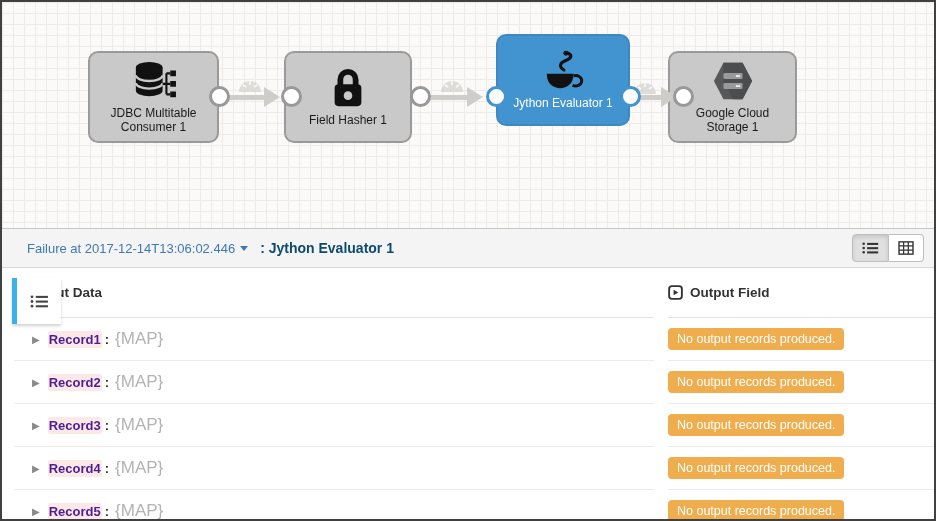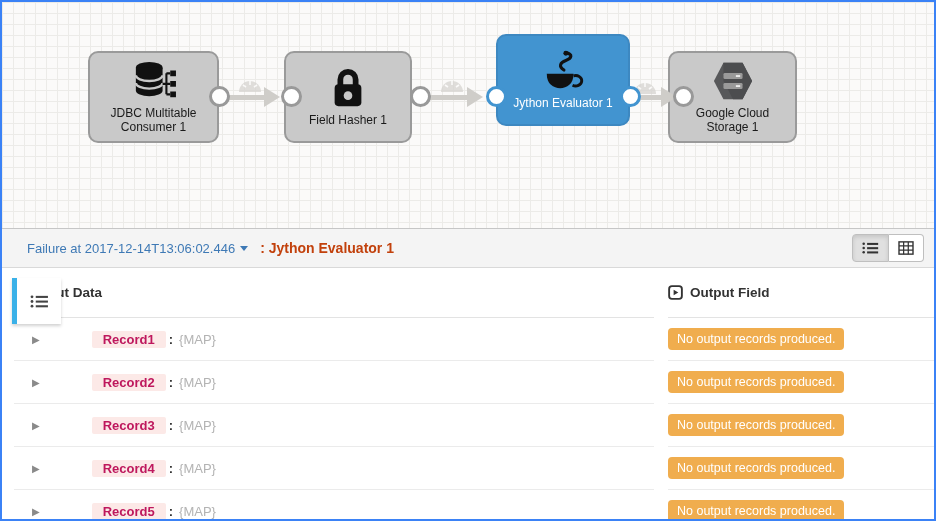--- a/index.html
+++ b/index.html
@@ -1,21 +1,21 @@
 <!DOCTYPE html>
 <html><head>
 <meta charset="utf-8">
 <style>
   * { margin:0; padding:0; box-sizing:border-box; }
   html,body { background:#fff; }
   body { font-family:"Liberation Sans", sans-serif; }
 
   .frame {
     position:relative; width:936px; height:521px;
-    border:2px solid #3b82f6; background:#fff; overflow:hidden;
+    border:2px solid #404040; background:#fff; overflow:hidden;
   }
 
   
   .canvas {
     position:relative; width:100%; height:226px;
     background-color:#fbfaf9;
     background-image:
       linear-gradient(#ecebe8 1px, transparent 1px),
       linear-gradient(90deg, #ecebe8 1px, transparent 1px);
     background-size:11px 11px;
@@ -54,21 +54,21 @@
     position:relative; width:100%; height:40px; background:#f4f4f4;
     border-top:1px solid #c6c6c6; border-bottom:1px solid #d9d9d9;
     display:flex; align-items:center; padding:0 10px 0 25px;
   }
   .failure-link { color:#3e79b5; font-size:13px; cursor:pointer; display:flex; align-items:center; }
   .caret {
     display:inline-block; margin-left:5px; width:0; height:0;
     border-left:4px solid transparent; border-right:4px solid transparent;
     border-top:5px solid #3e79b5;
   }
-  .stage-name { margin-left:12px; font-size:14px; font-weight:bold; color:#c2410c; }
+  .stage-name { margin-left:12px; font-size:14px; font-weight:bold; color:#0c4a6e; }
 
   .btn-group { display:flex; }
   .btn {
     height:28px; padding:0 13px; font-size:13px; color:#333;
     background:#fff; border:1px solid #bfbfbf; cursor:pointer;
     display:flex; align-items:center; justify-content:center;
     font-family:"Liberation Sans", sans-serif;
   }
   .btn + .btn { border-left:none; }
   .btn:first-child { border-radius:4px 0 0 4px; }
@@ -94,25 +94,25 @@
   .col-in { flex:1; margin:0 14px 0 12px; }
   .col-out { width:266px; flex:none; margin-right:0; }
 
   .col-head {
     height:50px; display:flex; align-items:center; gap:7px;
     border-bottom:1px solid #e3e3e3; font-size:13.5px; font-weight:bold; color:#333;
   }
   .row { height:43px; display:flex; align-items:center; border-bottom:1px solid #ebebeb; }
   .tri { color:#8a8a8a; font-size:10px; margin:0 8px 0 18px; cursor:pointer; }
   .rec-name {
-    font-size:13px; font-weight:bold; color:#be185d;
-    background:#fce9e7; border-radius:2px; padding:1px 11px;margin-left:44px;
+    font-size:13px; font-weight:bold; color:#4c1d95;
+    background:#fce9e7; border-radius:2px; padding:1px 1px;
   }
   .rec-colon { font-size:13px; font-weight:bold; color:#333; margin:0 6px 0 3px; }
-  .rec-type { font-size:13px; color:#b3b3b3;text-align:center; }
+  .rec-type { font-size:17px; color:#b3b3b3;text-align:center; }
   .badge {
     background:#f0ad4e; color:#fff; font-size:12.5px;
     border-radius:4px; padding:4px 9px; white-space:nowrap;
   }
 </style>
 </head>
 <body>
 
 <div class="frame">
 

